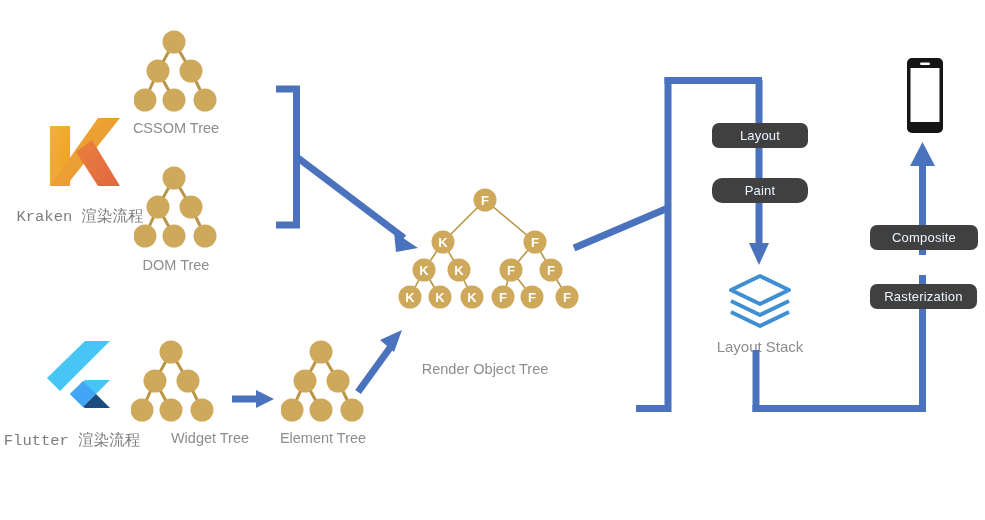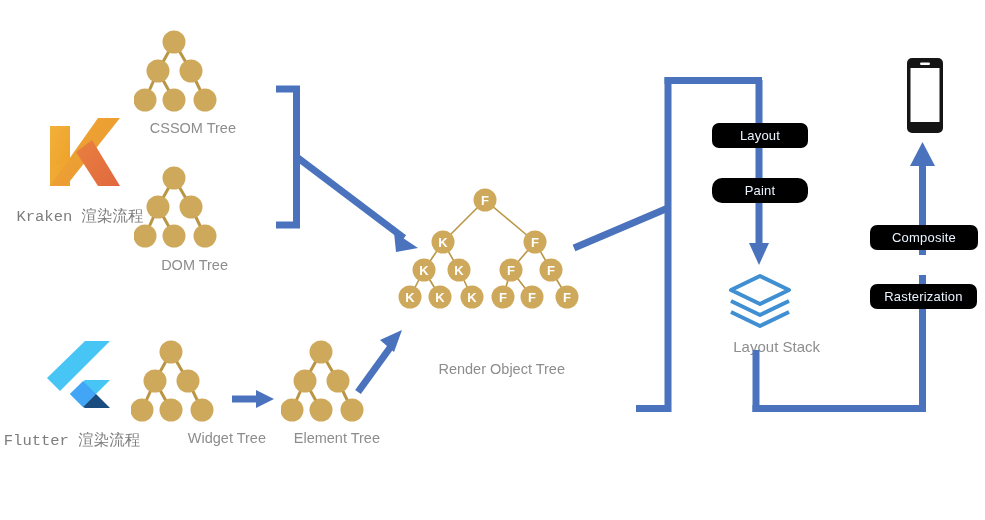--- a/index.html
+++ b/index.html
@@ -18,31 +18,31 @@
     overflow: hidden;
   }
   .abs { position: absolute; }
 
   
   .caption {
     color: #8d8d8d;
     font-size: 14.5px;
     font-family: "Liberation Sans", sans-serif;
     white-space: nowrap;
-    text-align: right;
+    text-align: center;
   }
   .caption.big {
     font-size: 15.5px;
     color: #7d7d7d;
     font-family: Liberation Mono, monospace;
   }
 
   
   .stage-box {
-    background: #000000;
+    background: #404040;
     border-radius: 7px;
     color: #eaf4ff;
     font-size: 13px;
     display: flex;
     align-items: center;
     justify-content: center;
     letter-spacing: .2px;
     font-family: "Liberation Sans", sans-serif;
     z-index: 5;
   }

